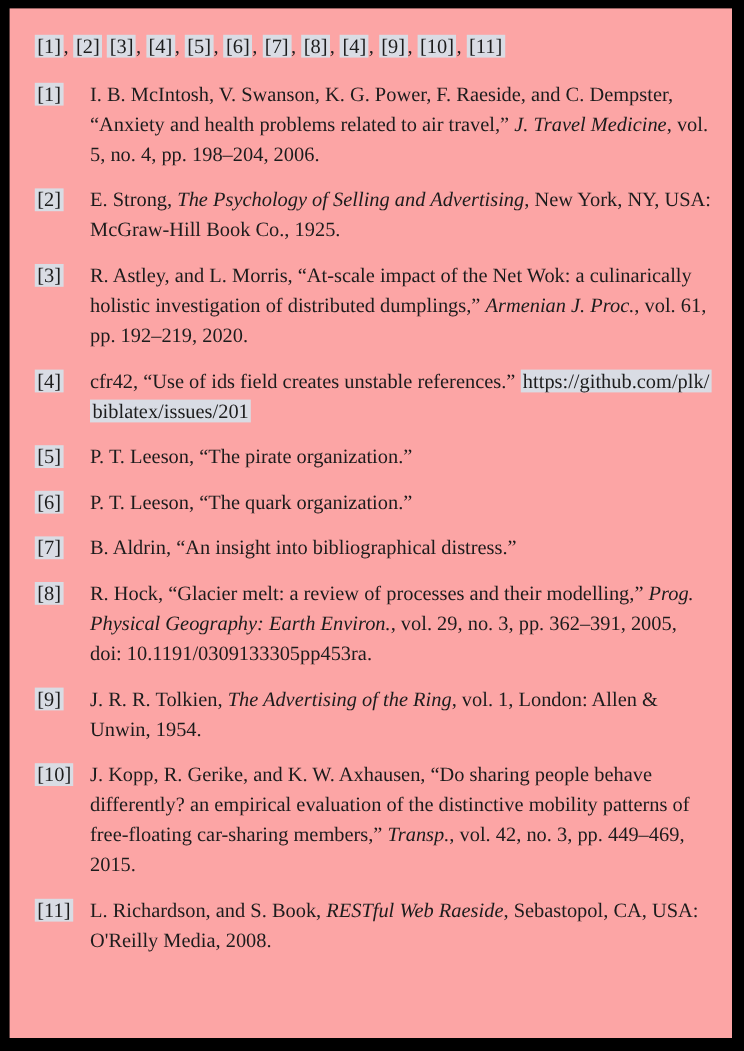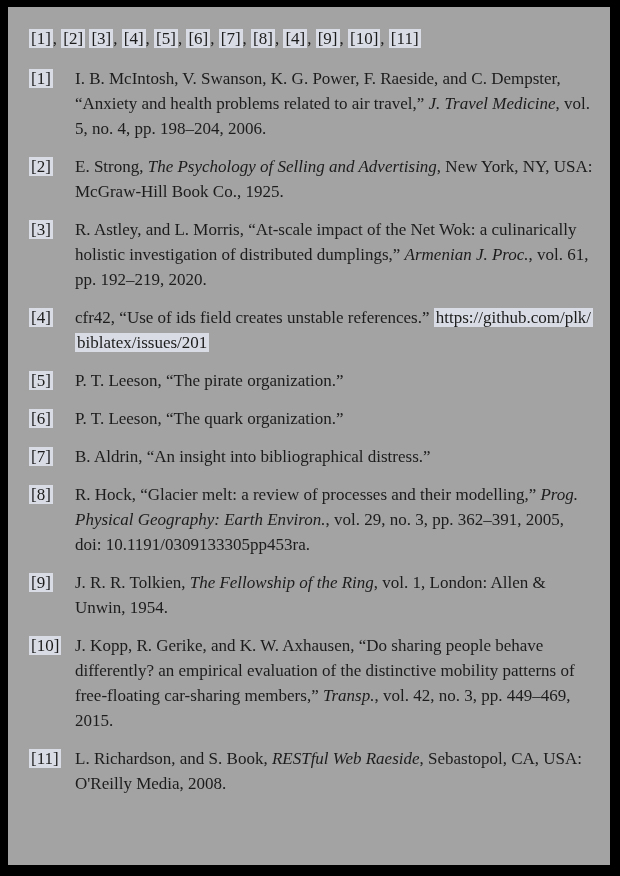--- a/index.html
+++ b/index.html
@@ -9,21 +9,21 @@
     background: #000000;
     position: relative;
     font-family: "Liberation Serif", serif;
   }
   .page {
     position: absolute;
     top: 7px;
     left: 8px;
     right: 10px;
     bottom: 11px;
-    background: #a3a3a3;
+    background: #fca5a5;
     box-sizing: border-box;
     padding: 20px 15px 0 21px;
     overflow: hidden;
     color: #1c1c1c;
   }
   .cite-line {
     font-size: 17px;
     line-height: 24px;
     white-space: nowrap;
   }
@@ -93,21 +93,21 @@
       <div class="entry">
         <span class="label-cell"><span class="hl">[7]</span></span>
         <div class="entry-text"><span>B. Aldrin, “An insight into bibliographical distress.”</span></div>
       </div>
       <div class="entry">
         <span class="label-cell"><span class="hl">[8]</span></span>
         <div class="entry-text"><span>R. Hock, “Glacier melt: a review of processes and their modelling,” </span><i>Prog. Physical Geography: Earth Environ.</i><span>, vol. 29, no. 3, pp. 362–391, 2005, doi: 10.1191/0309133305pp453ra.</span></div>
       </div>
       <div class="entry">
         <span class="label-cell"><span class="hl">[9]</span></span>
-        <div class="entry-text"><span>J. R. R. Tolkien, </span><i>The Fellowship of the Ring</i><span>, vol. 1, London: Allen &amp; Unwin, 1954.</span></div>
+        <div class="entry-text"><span>J. R. R. Tolkien, </span><i>The Advertising of the Ring</i><span>, vol. 1, London: Allen &amp; Unwin, 1954.</span></div>
       </div>
       <div class="entry">
         <span class="label-cell"><span class="hl">[10]</span></span>
         <div class="entry-text"><span>J. Kopp, R. Gerike, and K. W. Axhausen, “Do sharing people behave differently? an empirical evaluation of the distinctive mobility patterns of free-floating car-sharing members,” </span><i>Transp.</i><span>, vol. 42, no. 3, pp. 449–469, 2015.</span></div>
       </div>
       <div class="entry">
         <span class="label-cell"><span class="hl">[11]</span></span>
         <div class="entry-text"><span>L. Richardson, and S. Book, </span><i>RESTful Web Raeside</i><span>, Sebastopol, CA, USA: O'Reilly Media, 2008.</span></div>
       </div>
     </div>

